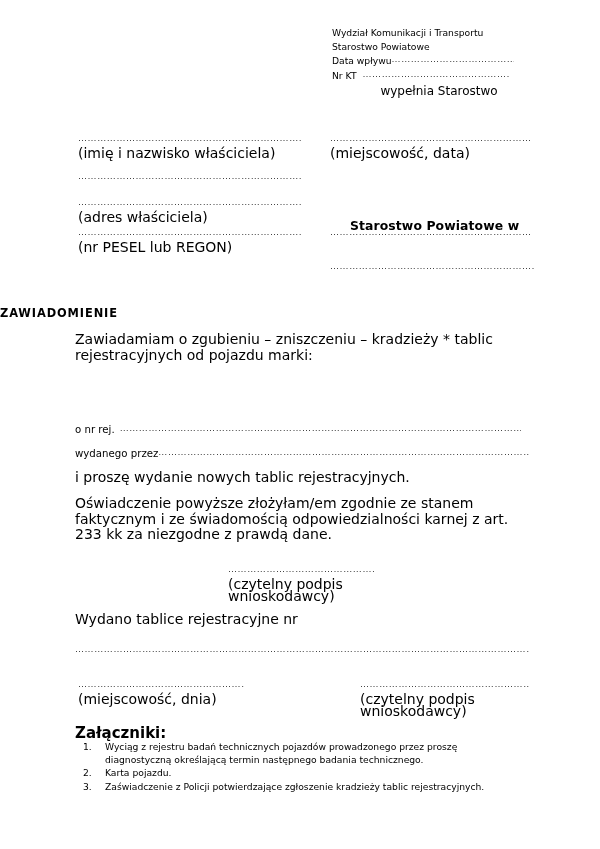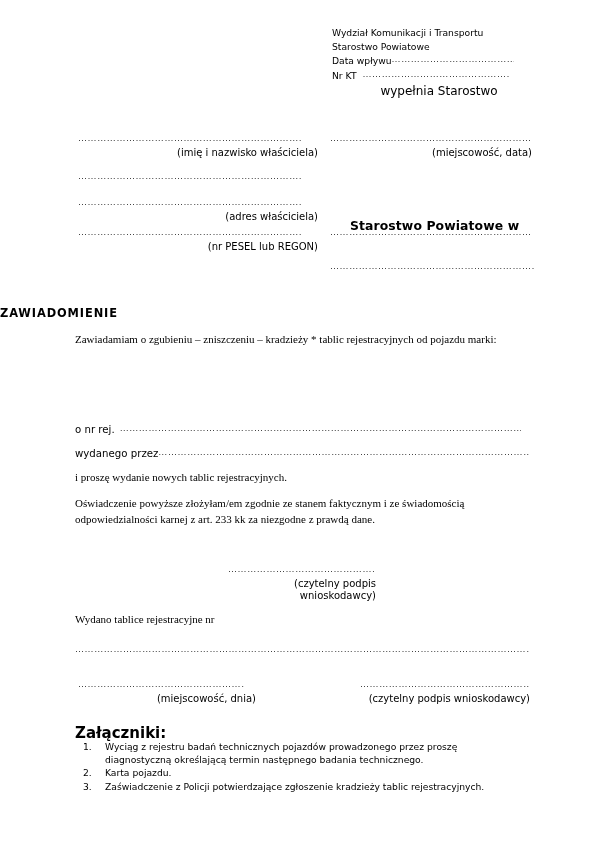--- a/index.html
+++ b/index.html
@@ -44,22 +44,22 @@
   .office-line { white-space: nowrap; }
   .office-caption {
     text-align: center;
     font-size: 12px;
     margin-top: 1px;
     padding-left: 14px;
   }
 
   
   .field-caption {
-    font-size: 10px;
-    text-align: right;
+    font-size: 14px;
+    text-align: left;
     color: #000;
     line-height: 12px;
   }
 
   .heading-office {
     font-size: 12.4px;
     font-weight: bold;
     letter-spacing: 0.1px;
     white-space: nowrap;
     margin-top: 32px;
@@ -69,24 +69,23 @@
   .doc-title {
     font-size: 11.4px;
     font-weight: bold;
     letter-spacing: 0.9px;
     text-align: left;
     width: 100%;
   }
 
   
   .para {
-    font-size: 11px;
+    font-size: 14px;
     line-height: 15.6px;
     color: #000;
-    font-family: Liberation Serif, serif;
   }
 
   .inline-line {
     font-size: 10.2px;
     white-space: nowrap;
     line-height: 14px;
   }
 
   
   .attach-title {

